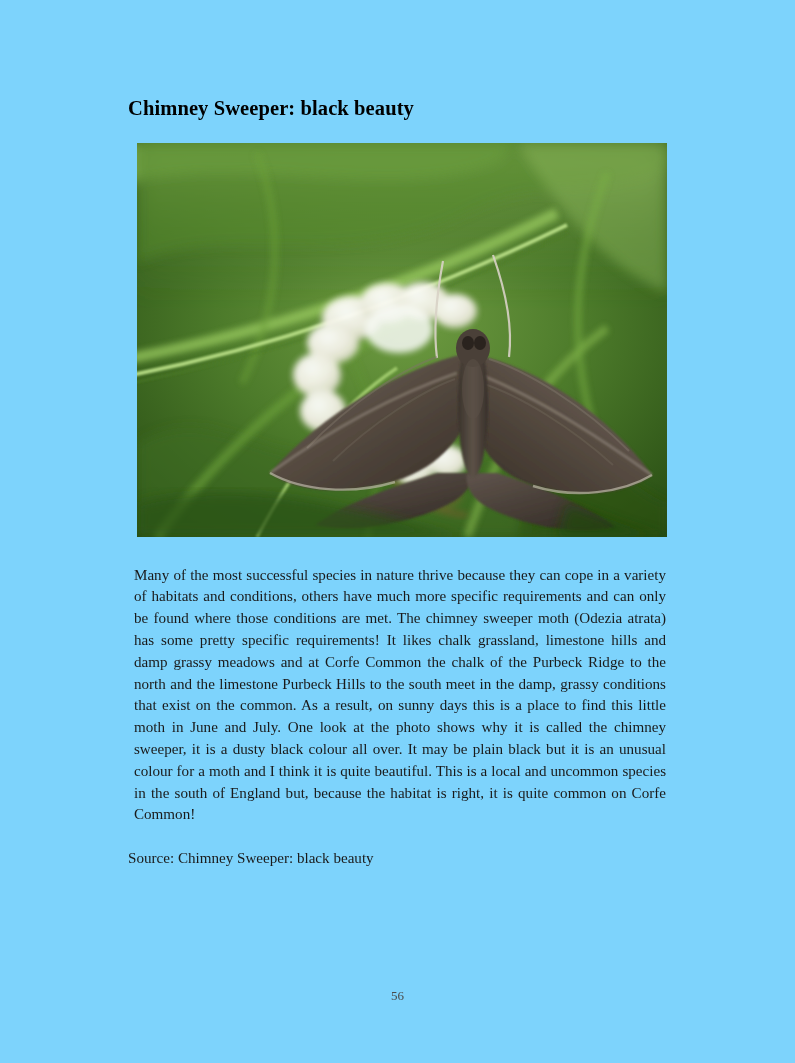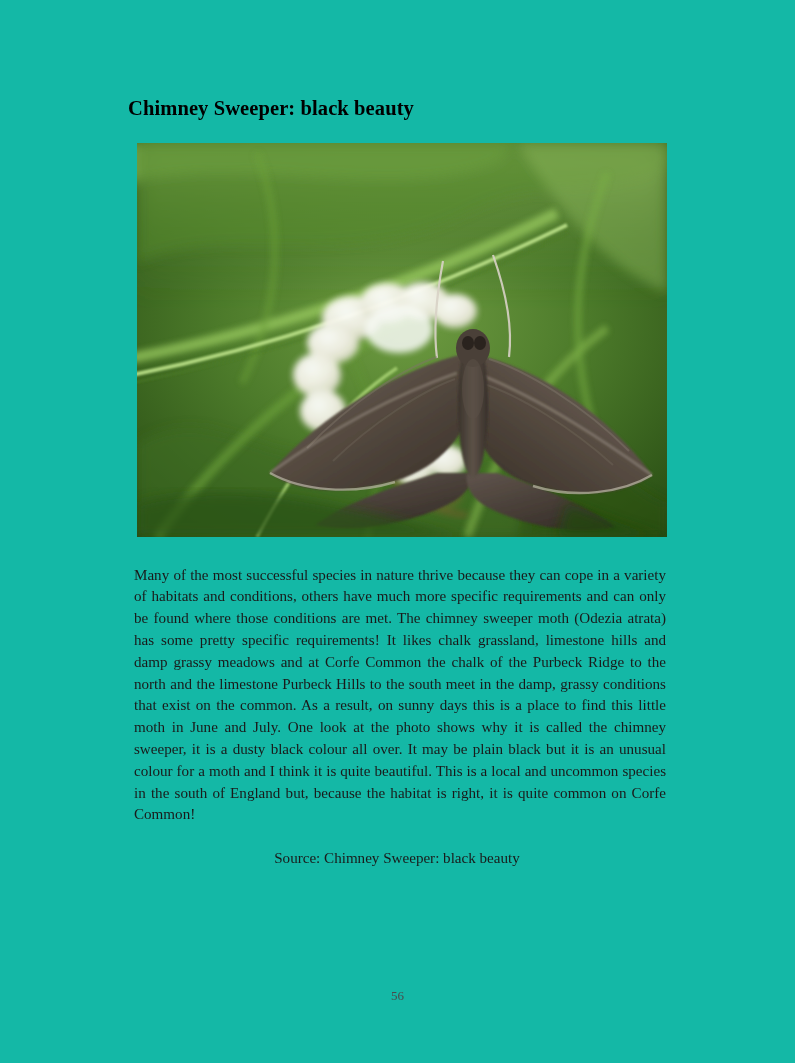--- a/index.html
+++ b/index.html
@@ -13,21 +13,21 @@
     position: relative;
     font-family: "Liberation Serif", serif;
     color: #000000;
     overflow: hidden;
   }
   .page {
     position: absolute;
     left: 0; top: 0;
     width: 795px;
     height: 1063px;
-    background: #14b8a6;
+    background: #7dd3fc;
   }
   .content {
     position: absolute;
     left: 128px;
     top: 96px;
     width: 538px;
   }
   .doc-title {
     font-family: "Liberation Serif", serif;
     font-size: 20.5px;
@@ -51,21 +51,20 @@
     line-height: 21.8px;
     text-align: justify;
     text-justify: inter-word;
     color: #1a1a1a;
   }
   .source-line {
     margin: 22px 0 16px 0;
     font-size: 15.1px;
     line-height: 21.8px;
     color: #1a1a1a;
-    text-align: center;
   }
   .page-number {
     position: absolute;
     left: 0;
     top: 988px;
     width: 795px;
     text-align: center;
     font-size: 13px;
     color: #4a4a4a;
   }

